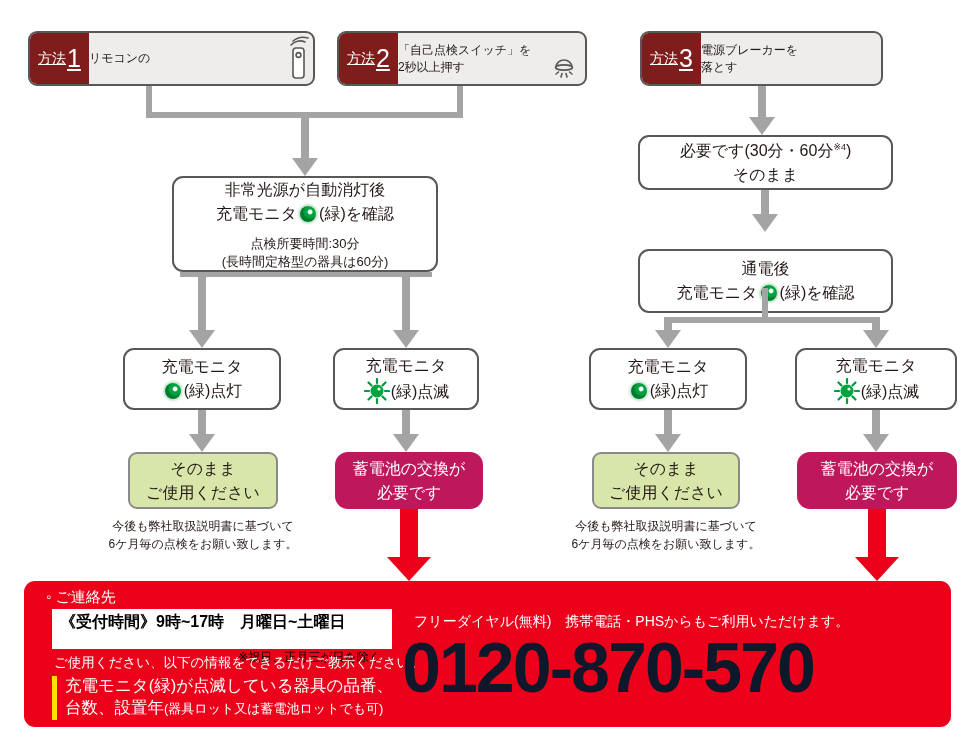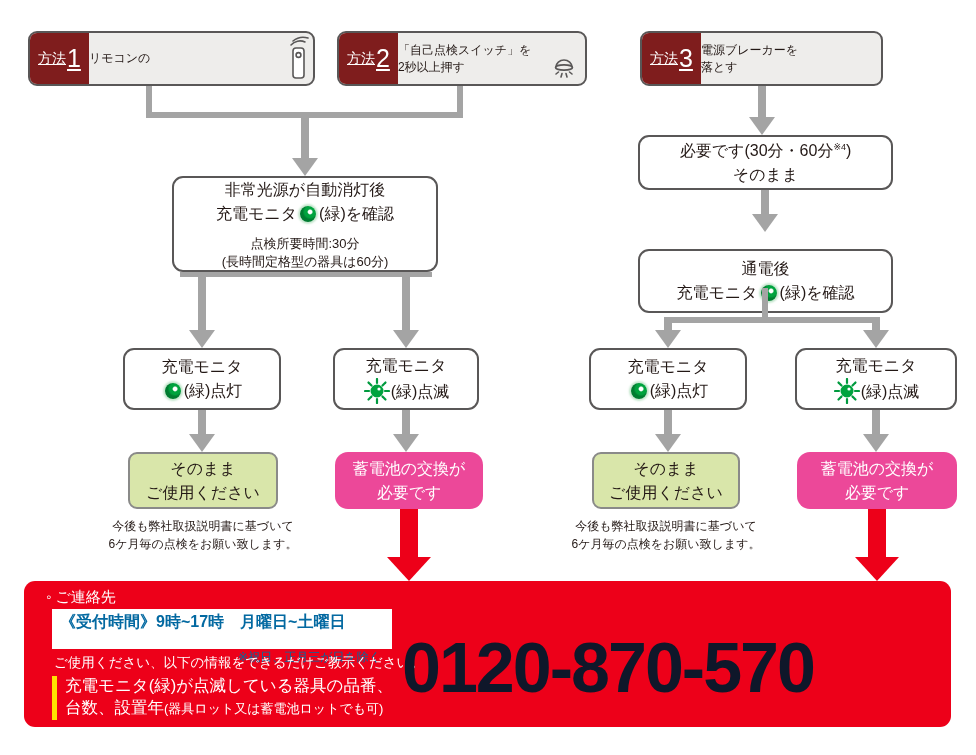--- a/index.html
+++ b/index.html
@@ -31,29 +31,29 @@
                     border:22px solid transparent;border-bottom:none;border-top:24px solid #ed0019;}
   
   .led-on{display:inline-block;width:16px;height:16px;border-radius:50%;vertical-align:-3px;margin:0 3px;
           background:radial-gradient(circle at 63% 37%,#ffffff 0 1.8px,#00a33e 3px 5.5px,#007c30 7.5px);
           box-shadow:0 0 2px 2px rgba(120,200,140,.45);}
   .blink-svg{vertical-align:-7px;margin:0 1px;}
   
   .result-green{position:absolute;height:57px;background:#d9e6aa;border:2px solid #8a8a89;border-radius:9px;
                 box-sizing:border-box;display:flex;flex-direction:column;align-items:center;justify-content:center;
                 font-size:16px;line-height:1.45;text-align:center;}
-  .result-red{position:absolute;height:57px;background:#ec4899;color:#fff;border-radius:13px;
+  .result-red{position:absolute;height:57px;background:#be185d;color:#fff;border-radius:13px;
               display:flex;flex-direction:column;align-items:center;justify-content:center;
               font-size:16px;line-height:1.45;}
   .caption{position:absolute;font-size:12px;line-height:1.5;text-align:center;color:#231815;}
   
   .band{position:absolute;left:24px;top:581px;width:927px;height:146px;background:#ed0019;
         border-radius:11px;color:#fff;}
   .band-heading{position:absolute;left:22px;top:7px;font-size:15px;}
-  .hours-box{position:absolute;left:28px;top:28px;width:340px;height:40px;background:#fff;color:#0369a1;}
+  .hours-box{position:absolute;left:28px;top:28px;width:340px;height:40px;background:#fff;color:#000000;}
   .hours-l1{font-size:16px;font-weight:bold;padding:3px 0 0 8px;white-space:nowrap;}
   .hours-l2{font-size:12px;text-align:right;padding-right:11px;margin-top:16px;}
   .request{position:absolute;left:30px;top:73px;font-size:13.5px;white-space:nowrap;}
   .ybar{position:absolute;left:28px;top:95px;width:5px;height:44px;background:#ffe100;}
   .info1{position:absolute;left:41px;top:94px;font-size:16.5px;white-space:nowrap;}
   .info2{position:absolute;left:41px;top:116px;font-size:16.5px;white-space:nowrap;}
   .info2 .small{font-size:13px;}
   .dialnote{position:absolute;left:390px;top:32px;font-size:14px;white-space:nowrap;}
   .phone{position:absolute;left:378px;top:52px;font-size:70px;font-weight:bold;color:#0f172a;
          letter-spacing:-2px;line-height:1;white-space:nowrap;}
@@ -225,16 +225,17 @@
   <div class="band">
     <div class="band-heading"><span>◦</span> <span>ご連絡先</span></div>
     <div class="hours-box">
       <div class="hours-l1">《受付時間》9時~17時　月曜日~土曜日</div>
       <div class="hours-l2">※祝日、正月三が日を除く</div>
     </div>
     <div class="request">ご使用ください、以下の情報をできるだけご教示ください。</div>
     <div class="ybar"></div>
     <div class="info1">充電モニタ(緑)が点滅している器具の品番、</div>
     <div class="info2"><span>台数、設置年</span><span class="small">(器具ロット又は蓄電池ロットでも可)</span></div>
+    <div class="dialnote">フリーダイヤル(無料)　携帯電話・PHSからもご利用いただけます。</div>
     <div class="phone">0120-870-570</div>
   </div>
 
 </div>
 
 </body></html>

